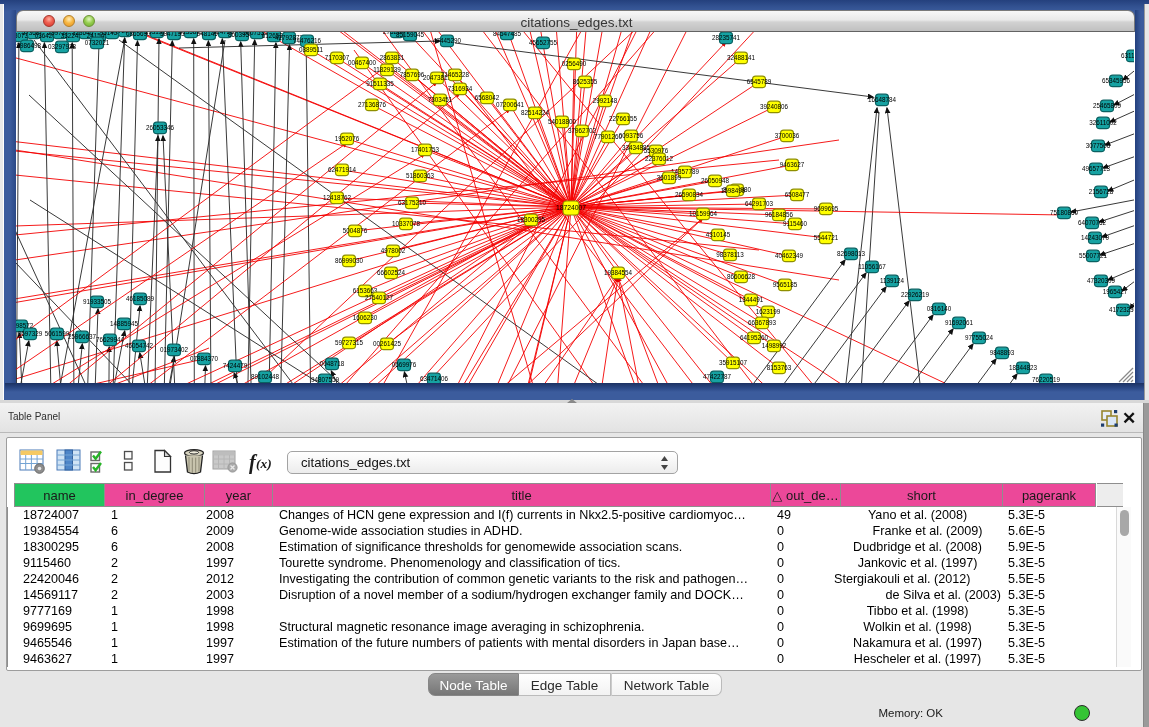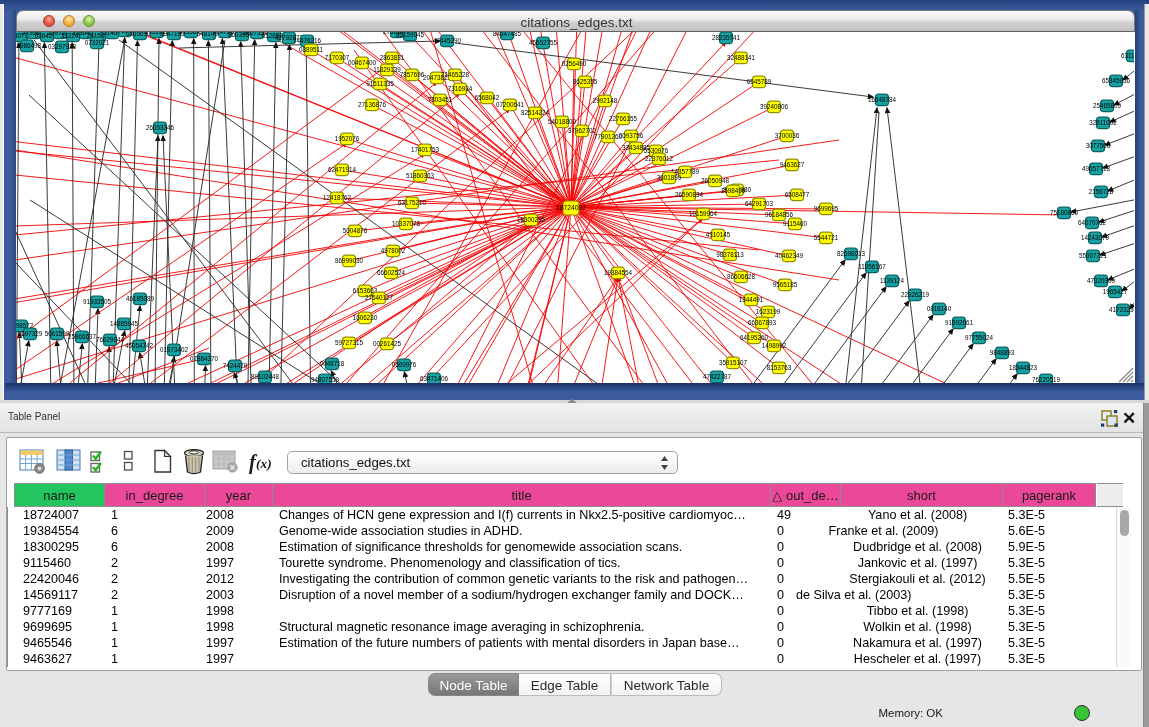--- a/index.html
+++ b/index.html
@@ -672,21 +672,21 @@
         <i style="left:769px">49</i>
         <i style="left:826px;width:167px;text-align:center">Yano et al. (2008)</i>
         <i style="left:1000px">5.3E-5</i>
       </div>
       <div class="row" style="top:16px">
         <i style="left:15px">19384554</i>
         <i style="left:103px">6</i>
         <i style="left:198px">2009</i>
         <i style="left:271px">Genome-wide association studies in ADHD.</i>
         <i style="left:769px">0</i>
-        <i style="left:792px;width:167px;text-align:center">Franke et al. (2009)</i>
+        <i style="left:836px;width:167px;text-align:center">Franke et al. (2009)</i>
         <i style="left:1000px">5.6E-5</i>
       </div>
       <div class="row" style="top:32px">
         <i style="left:15px">18300295</i>
         <i style="left:103px">6</i>
         <i style="left:198px">2008</i>
         <i style="left:271px">Estimation of significance thresholds for genomewide association scans.</i>
         <i style="left:769px">0</i>
         <i style="left:826px;width:167px;text-align:center">Dudbridge et al. (2008)</i>
         <i style="left:1000px">5.9E-5</i>
@@ -699,30 +699,30 @@
         <i style="left:769px">0</i>
         <i style="left:826px;width:167px;text-align:center">Jankovic et al. (1997)</i>
         <i style="left:1000px">5.3E-5</i>
       </div>
       <div class="row" style="top:64px">
         <i style="left:15px">22420046</i>
         <i style="left:103px">2</i>
         <i style="left:198px">2012</i>
         <i style="left:271px">Investigating the contribution of common genetic variants to the risk and pathogen…</i>
         <i style="left:769px">0</i>
-        <i style="left:826px;width:167px;text-align:center">Stergiakouli et al. (2012)</i>
+        <i style="left:826px;width:167px;text-align:left">Stergiakouli et al. (2012)</i>
         <i style="left:1000px">5.5E-5</i>
       </div>
       <div class="row" style="top:80px">
         <i style="left:15px">14569117</i>
         <i style="left:103px">2</i>
         <i style="left:198px">2003</i>
         <i style="left:271px">Disruption of a novel member of a sodium/hydrogen exchanger family and DOCK…</i>
         <i style="left:769px">0</i>
-        <i style="left:788px;width:167px;text-align:left">de Silva et al. (2003)</i>
+        <i style="left:826px;width:167px;text-align:right">de Silva et al. (2003)</i>
         <i style="left:1000px">5.3E-5</i>
       </div>
       <div class="row" style="top:96px">
         <i style="left:15px">9777169</i>
         <i style="left:103px">1</i>
         <i style="left:198px">1998</i>
         <i style="left:769px">0</i>
         <i style="left:826px;width:167px;text-align:center">Tibbo et al. (1998)</i>
         <i style="left:1000px">5.3E-5</i>
       </div>

